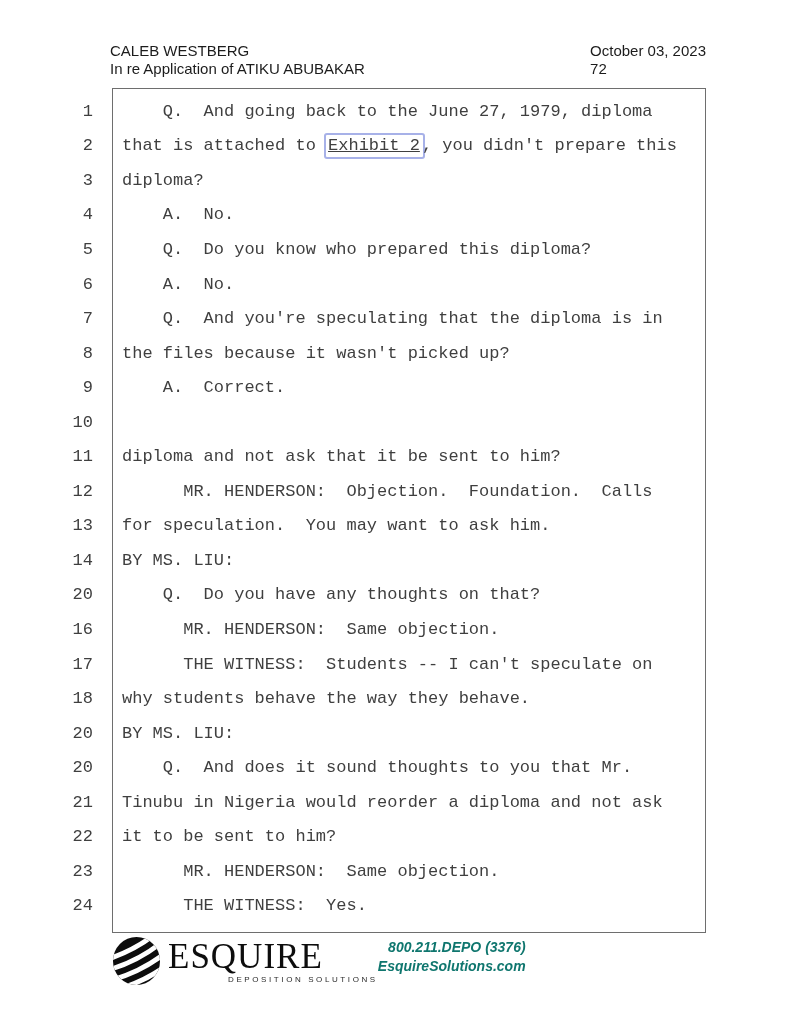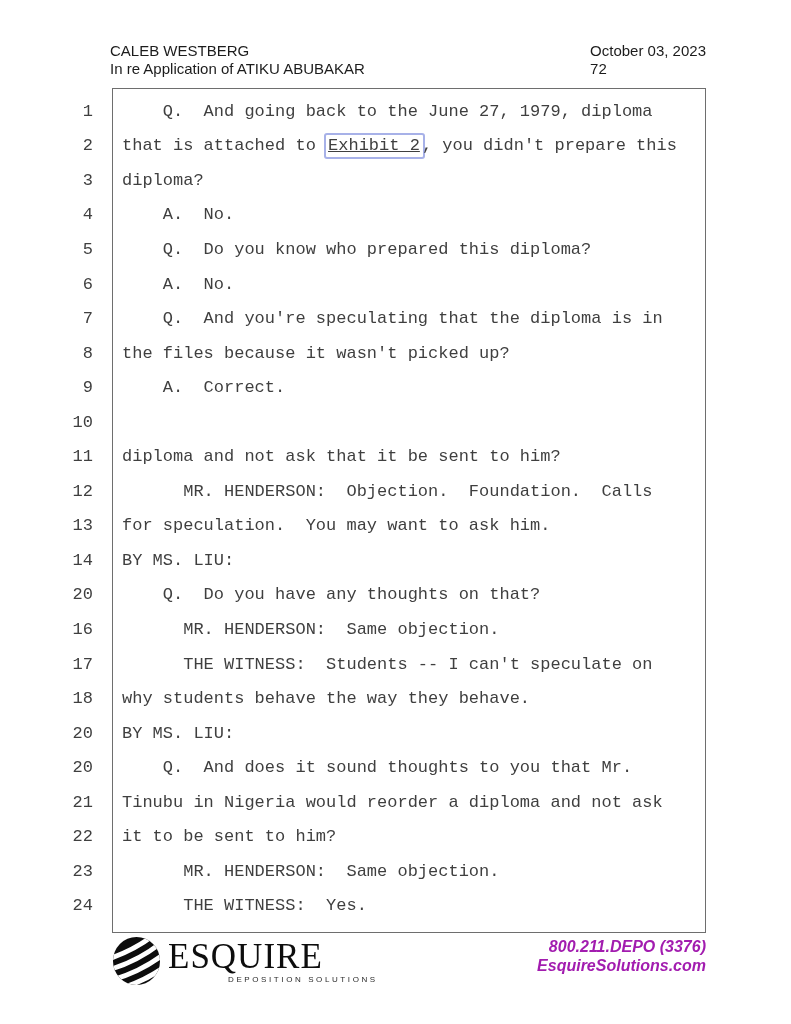--- a/index.html
+++ b/index.html
@@ -35,35 +35,35 @@
 
   .exhibit-link {
     color:inherit; text-decoration:underline; cursor:pointer;
     border:2px solid #a7b1e8; border-radius:3px;
     padding:1px 3px 2px 2px; margin:-3px -3px -4px -2px;
   }
 
   
   .footer {
     position:absolute; left:112px; top:936px; width:594px;
-    display:flex; justify-content:space-between; align-items:flex-start;
+    display:flex; justify-content:flex-start; align-items:flex-start;
   }
   .brand { display:flex; gap:7px; align-items:flex-start; }
   .brand-text { display:flex; flex-direction:column; }
   .wordmark {
     font-family:"Liberation Serif", serif; font-size:35px; line-height:34px;
     letter-spacing:1px; color:#0d0d0d; margin-top:4px;
   }
   .tagline {
     font-size:8px; letter-spacing:2.6px; color:#2a2a2a;
     margin-left:60px; margin-top:1px; white-space:nowrap;
   }
   .footer-right {
     text-align:right; font-style:italic; font-weight:bold;
-    font-size:16px; line-height:18.5px; color:#a21caf; margin-top:2px;
+    font-size:14px; line-height:18.5px; color:#0f766e; margin-top:2px;
   }
   .globe { width:49px; height:50px; }
 </style>
 </head>
 <body>
 
 <div class="header">
   <div class="header-left">
     <div>CALEB WESTBERG</div>
     <div>In re Application of ATIKU ABUBAKAR</div>

